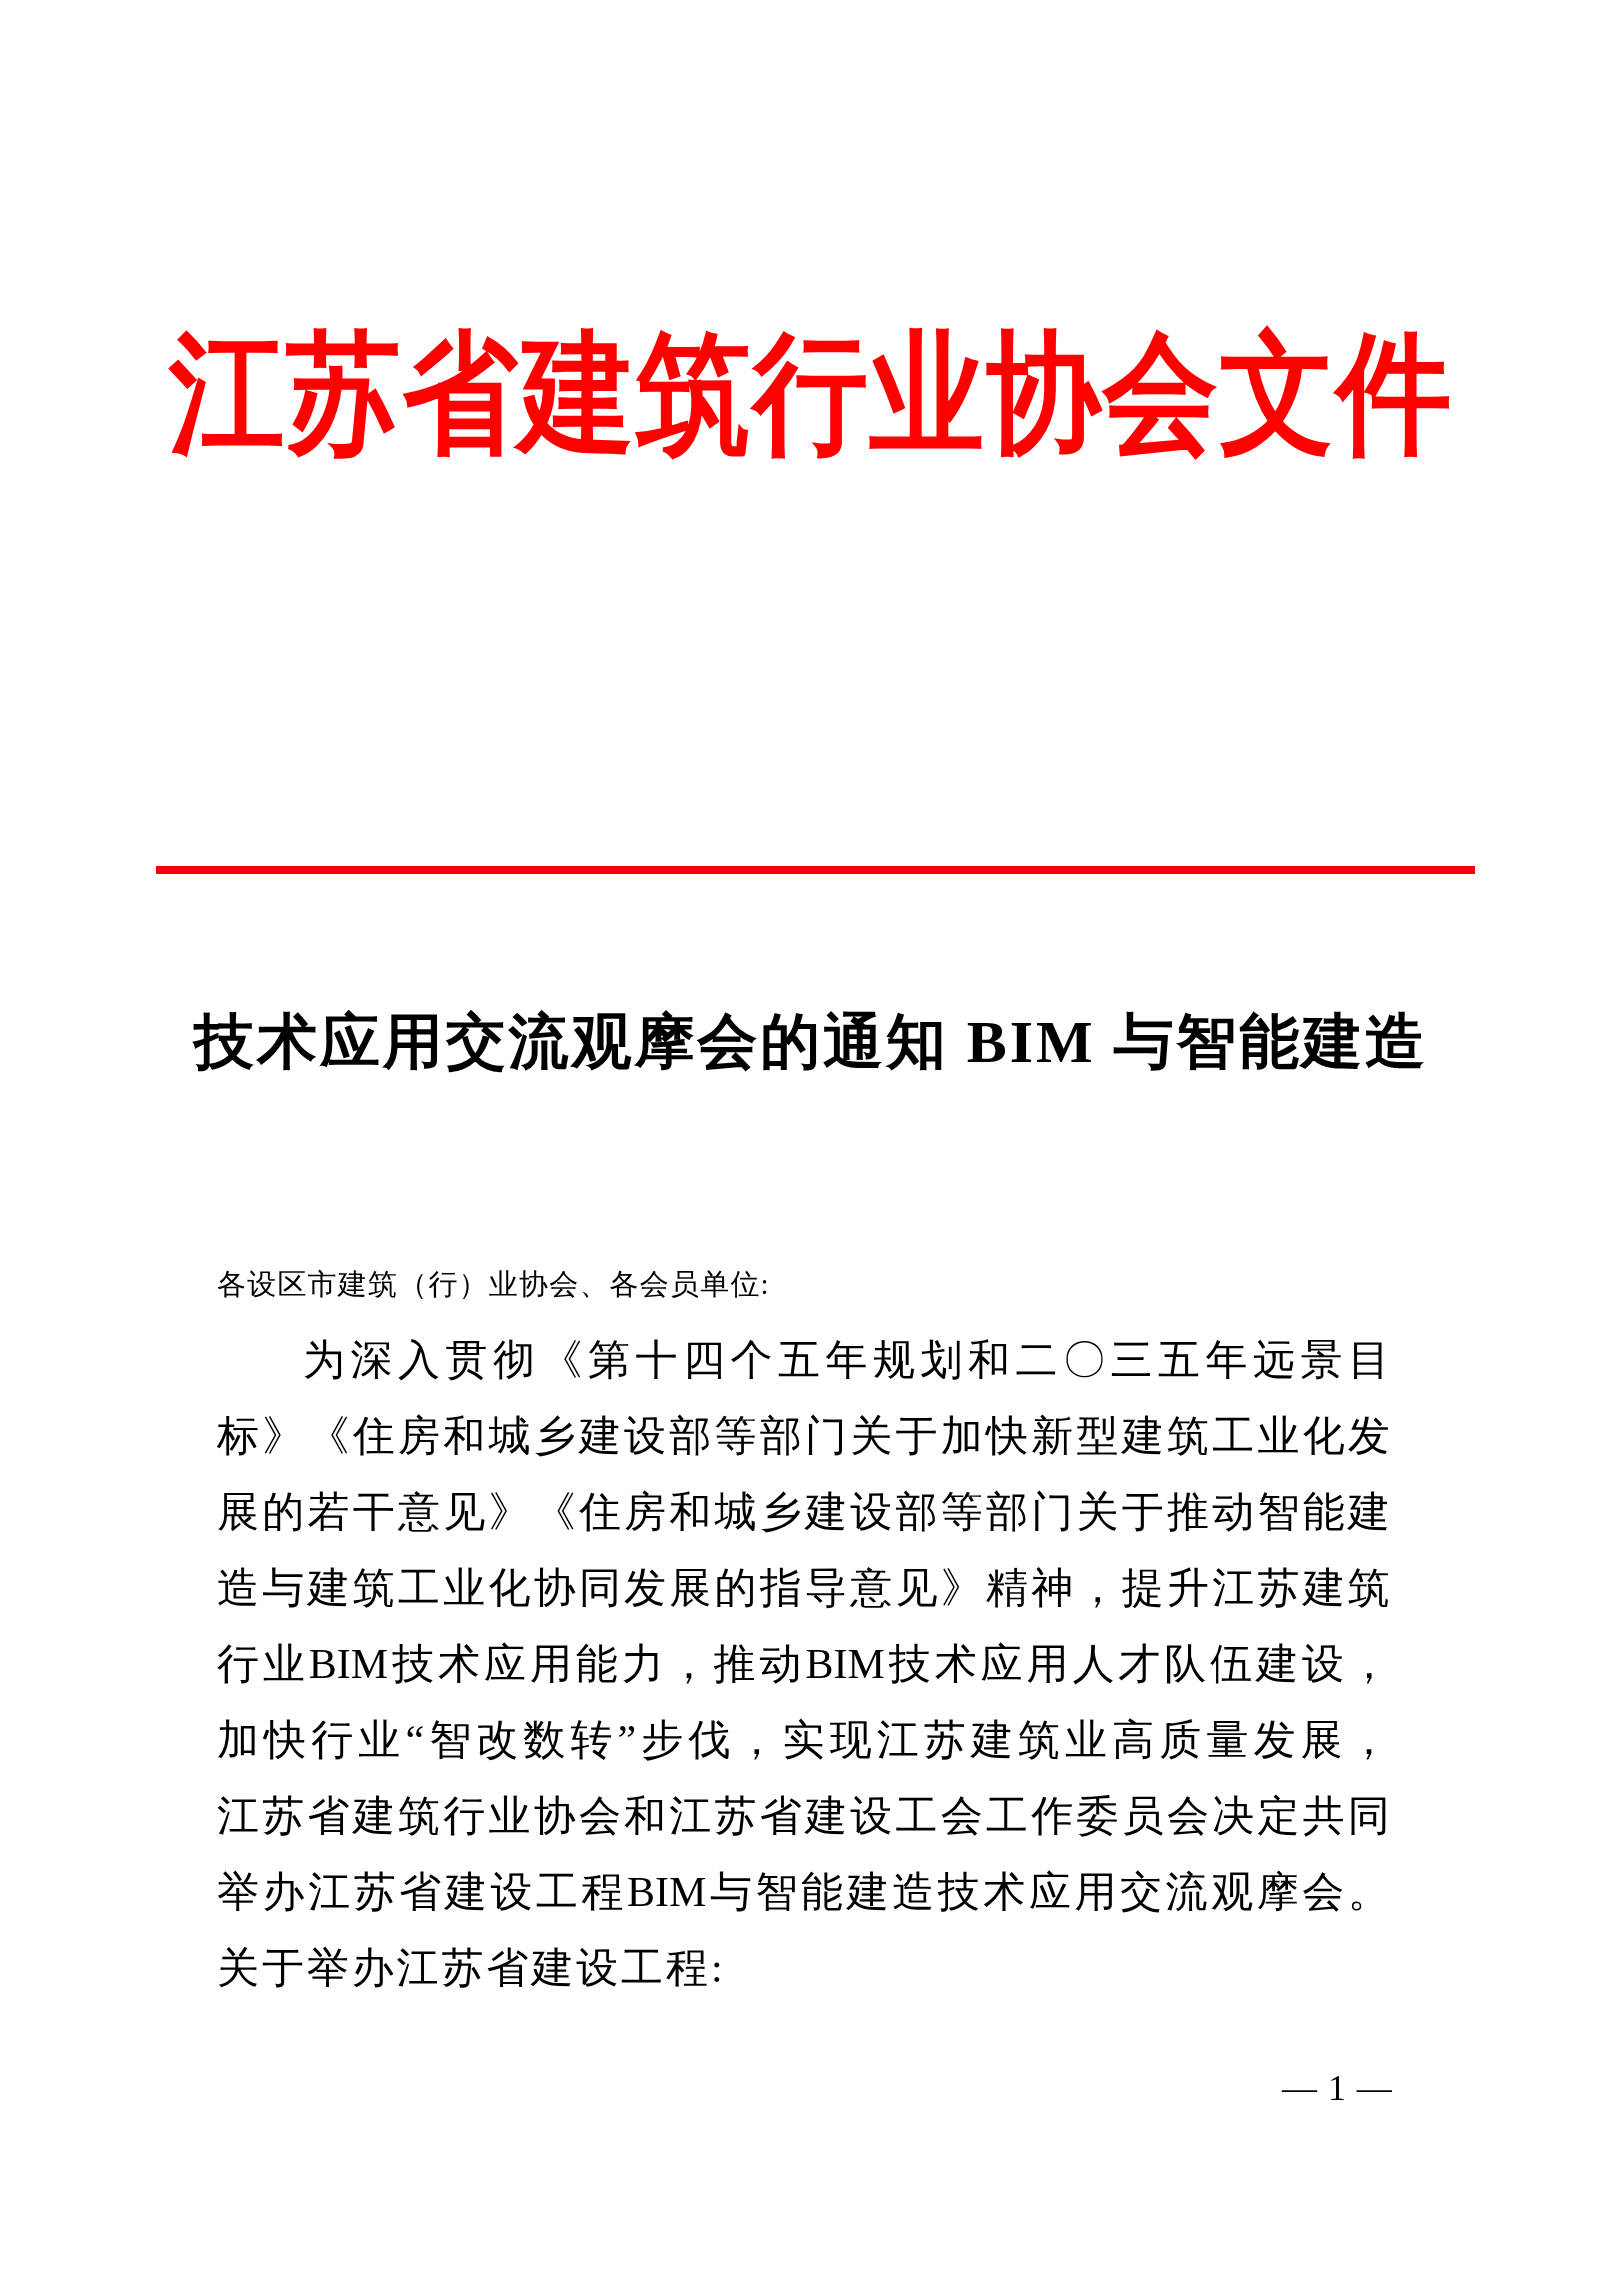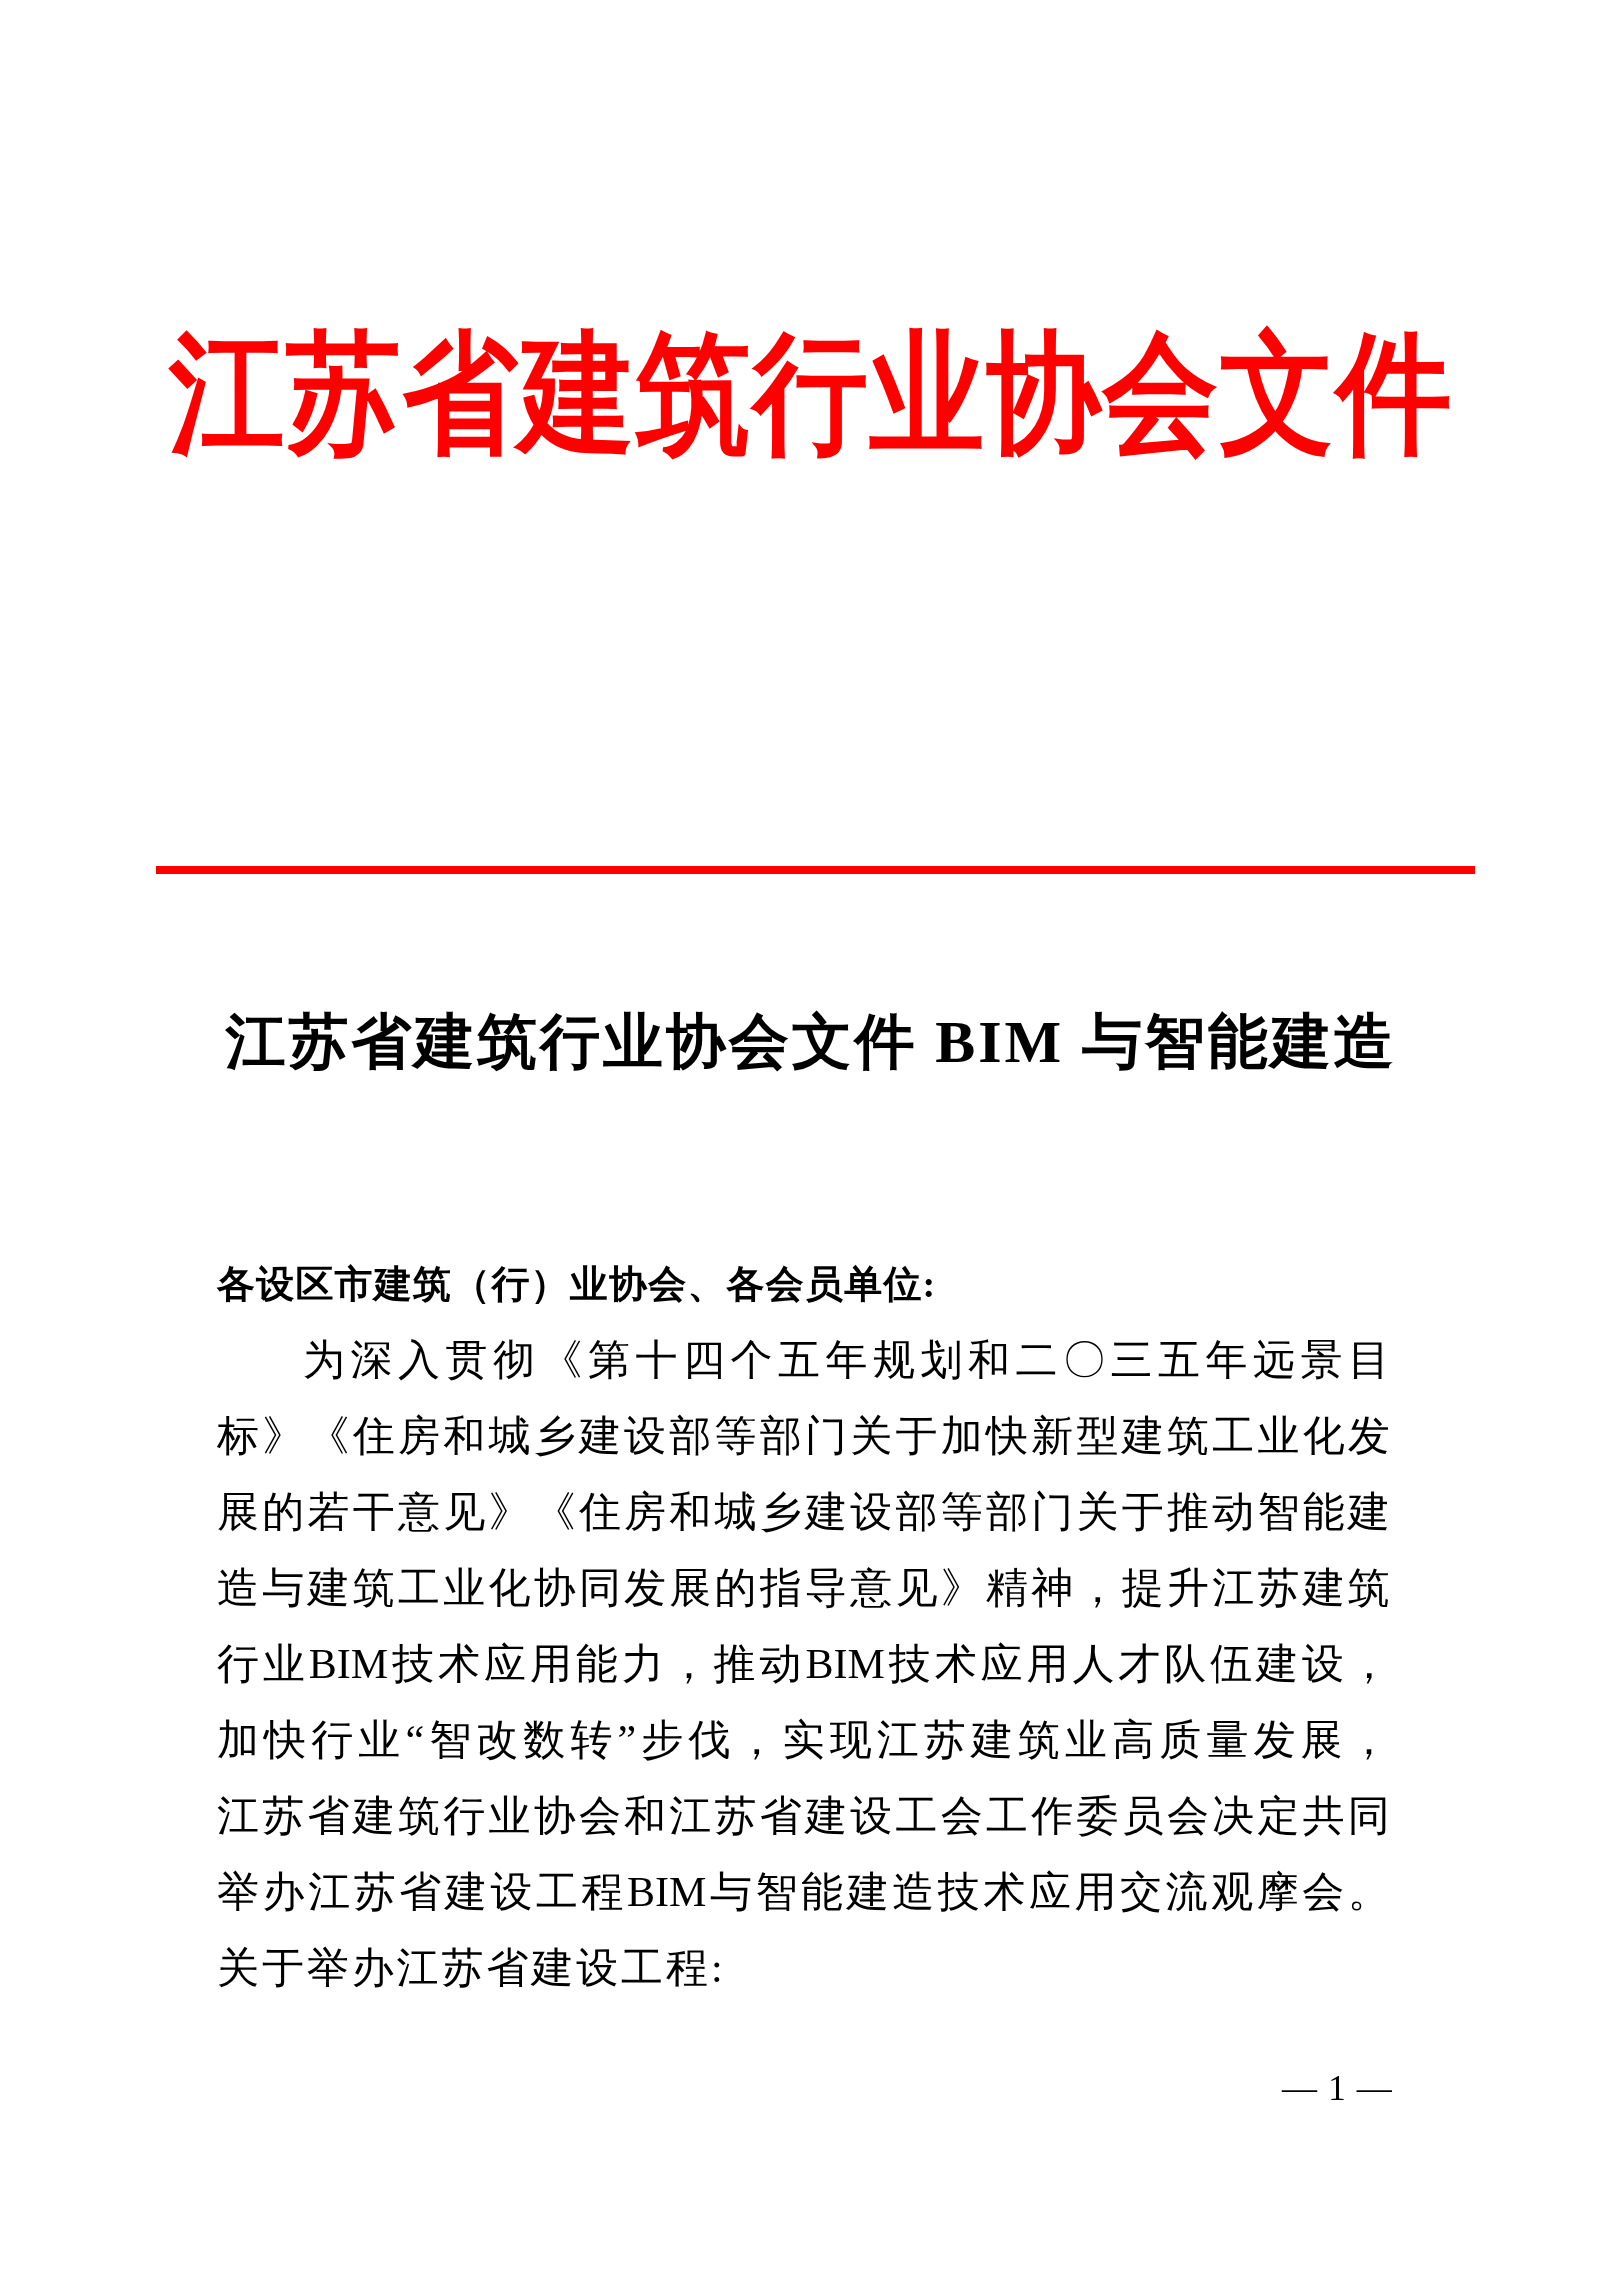--- a/index.html
+++ b/index.html
@@ -77,22 +77,22 @@
     position: absolute;
     top: 1246px;
     left: 217px;
     width: 1173px;
     color: #000000;
   }
 
   .salutation {
     height: 76px;
     line-height: 76px;
-    font-size: 38px;
-    font-weight: bold;
+    font-size: 29px;
+    font-weight: normal;
     letter-spacing: 1.2px;
     white-space: nowrap;
   }
 
   .body-line {
     height: 76px;
     display: flex;
     justify-content: space-between;
     align-items: center;
     font-size: 42px;
@@ -124,21 +124,21 @@
 <body>
 
 <div class="page">
 
   <div class="org-title">江苏省建筑行业协会文件</div>
 
 
   <div class="red-rule"></div>
 
   <div class="doc-title">
-    <div>江苏省建筑行业协会文件 BIM 与智能建造</div>
+    <div>技术应用交流观摩会的通知 BIM 与智能建造</div>
   </div>
 
   <div class="doc-body">
     <div class="salutation">各设区市建筑（行）业协会、各会员单位:</div>
     <div id="body-lines">
         <div class="body-line first">
           <span>为</span>
           <span>深</span>
           <span>入</span>
           <span>贯</span>

